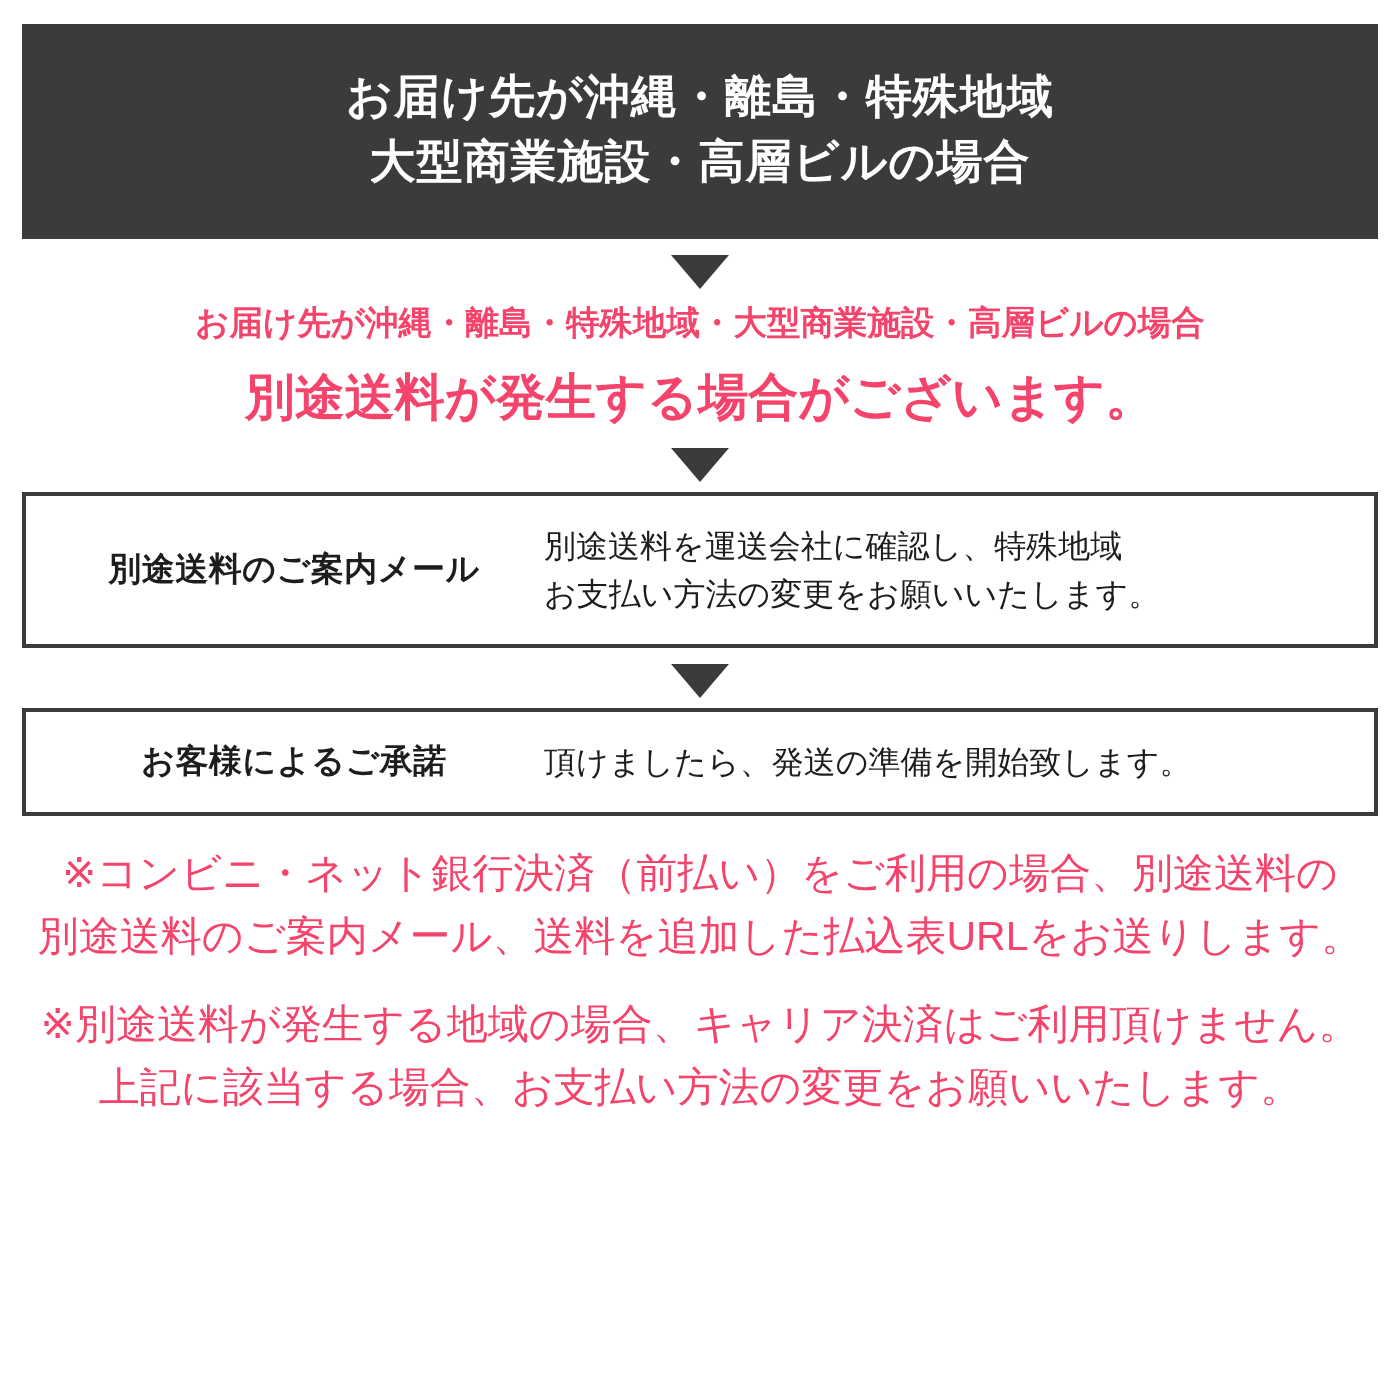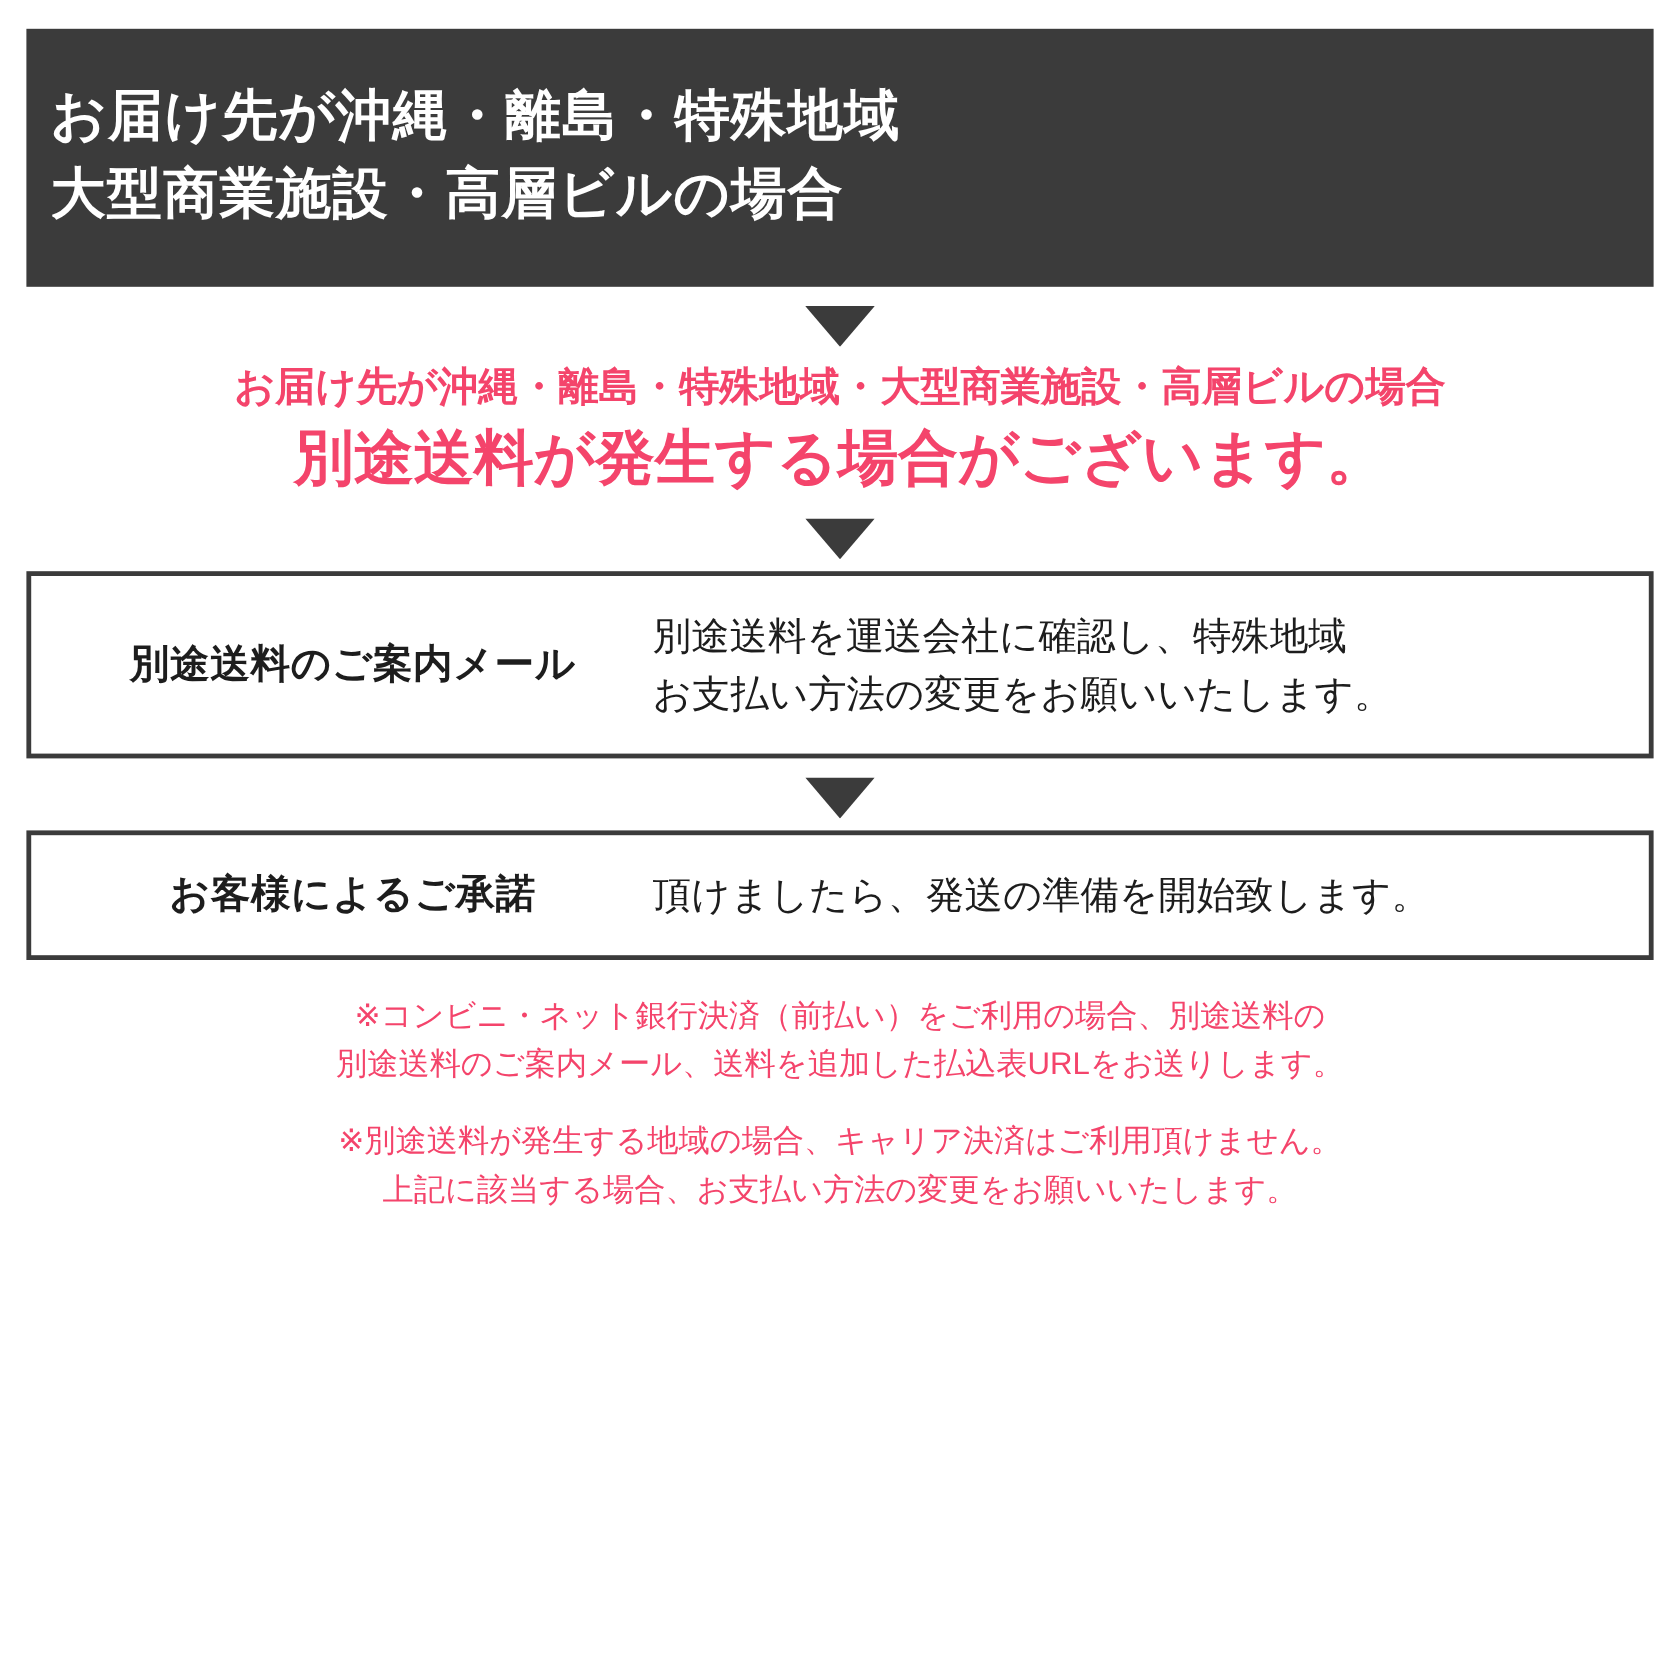--- a/index.html
+++ b/index.html
@@ -20,21 +20,21 @@
     height: 1400px;
     box-sizing: border-box;
     padding: 24px 22px 0 22px;
     background: #ffffff;
   }
 
   
   .header-banner {
     background: #3b3b3b;
     color: #ffffff;
-    text-align: left;
+    text-align: center;
     padding: 40px 20px 44px 20px;
     box-sizing: border-box;
   }
   .header-banner .line {
     font-size: 46px;
     font-weight: bold;
     line-height: 1.42;
     letter-spacing: 1px;
   }
 
@@ -58,21 +58,21 @@
     font-weight: bold;
     line-height: 1.3;
     letter-spacing: 0px;
     white-space: nowrap;
   }
   .red-block .big {
     font-size: 50px;
     font-weight: bold;
     line-height: 1.35;
     letter-spacing: 0px;
-    margin-top: 4px;
+    margin-top: 20px;
     white-space: nowrap;
   }
 
   
   .step-box {
     border: 4px solid #3b3b3b;
     box-sizing: border-box;
     display: flex;
     align-items: center;
     padding: 26px 18px;
@@ -96,21 +96,21 @@
   }
 
   
   .notes {
     margin-top: 26px;
     text-align: center;
     color: #f4446b;
   }
   .notes p {
     margin: 0;
-    font-size: 26px;
+    font-size: 41px;
     line-height: 1.55;
     letter-spacing: 0px;
   }
   .notes .note-block { margin-bottom: 24px; }
   .notes .note-block:last-child { margin-bottom: 0; }
 </style>
 </head>
 <body>
 
 <div class="page">

